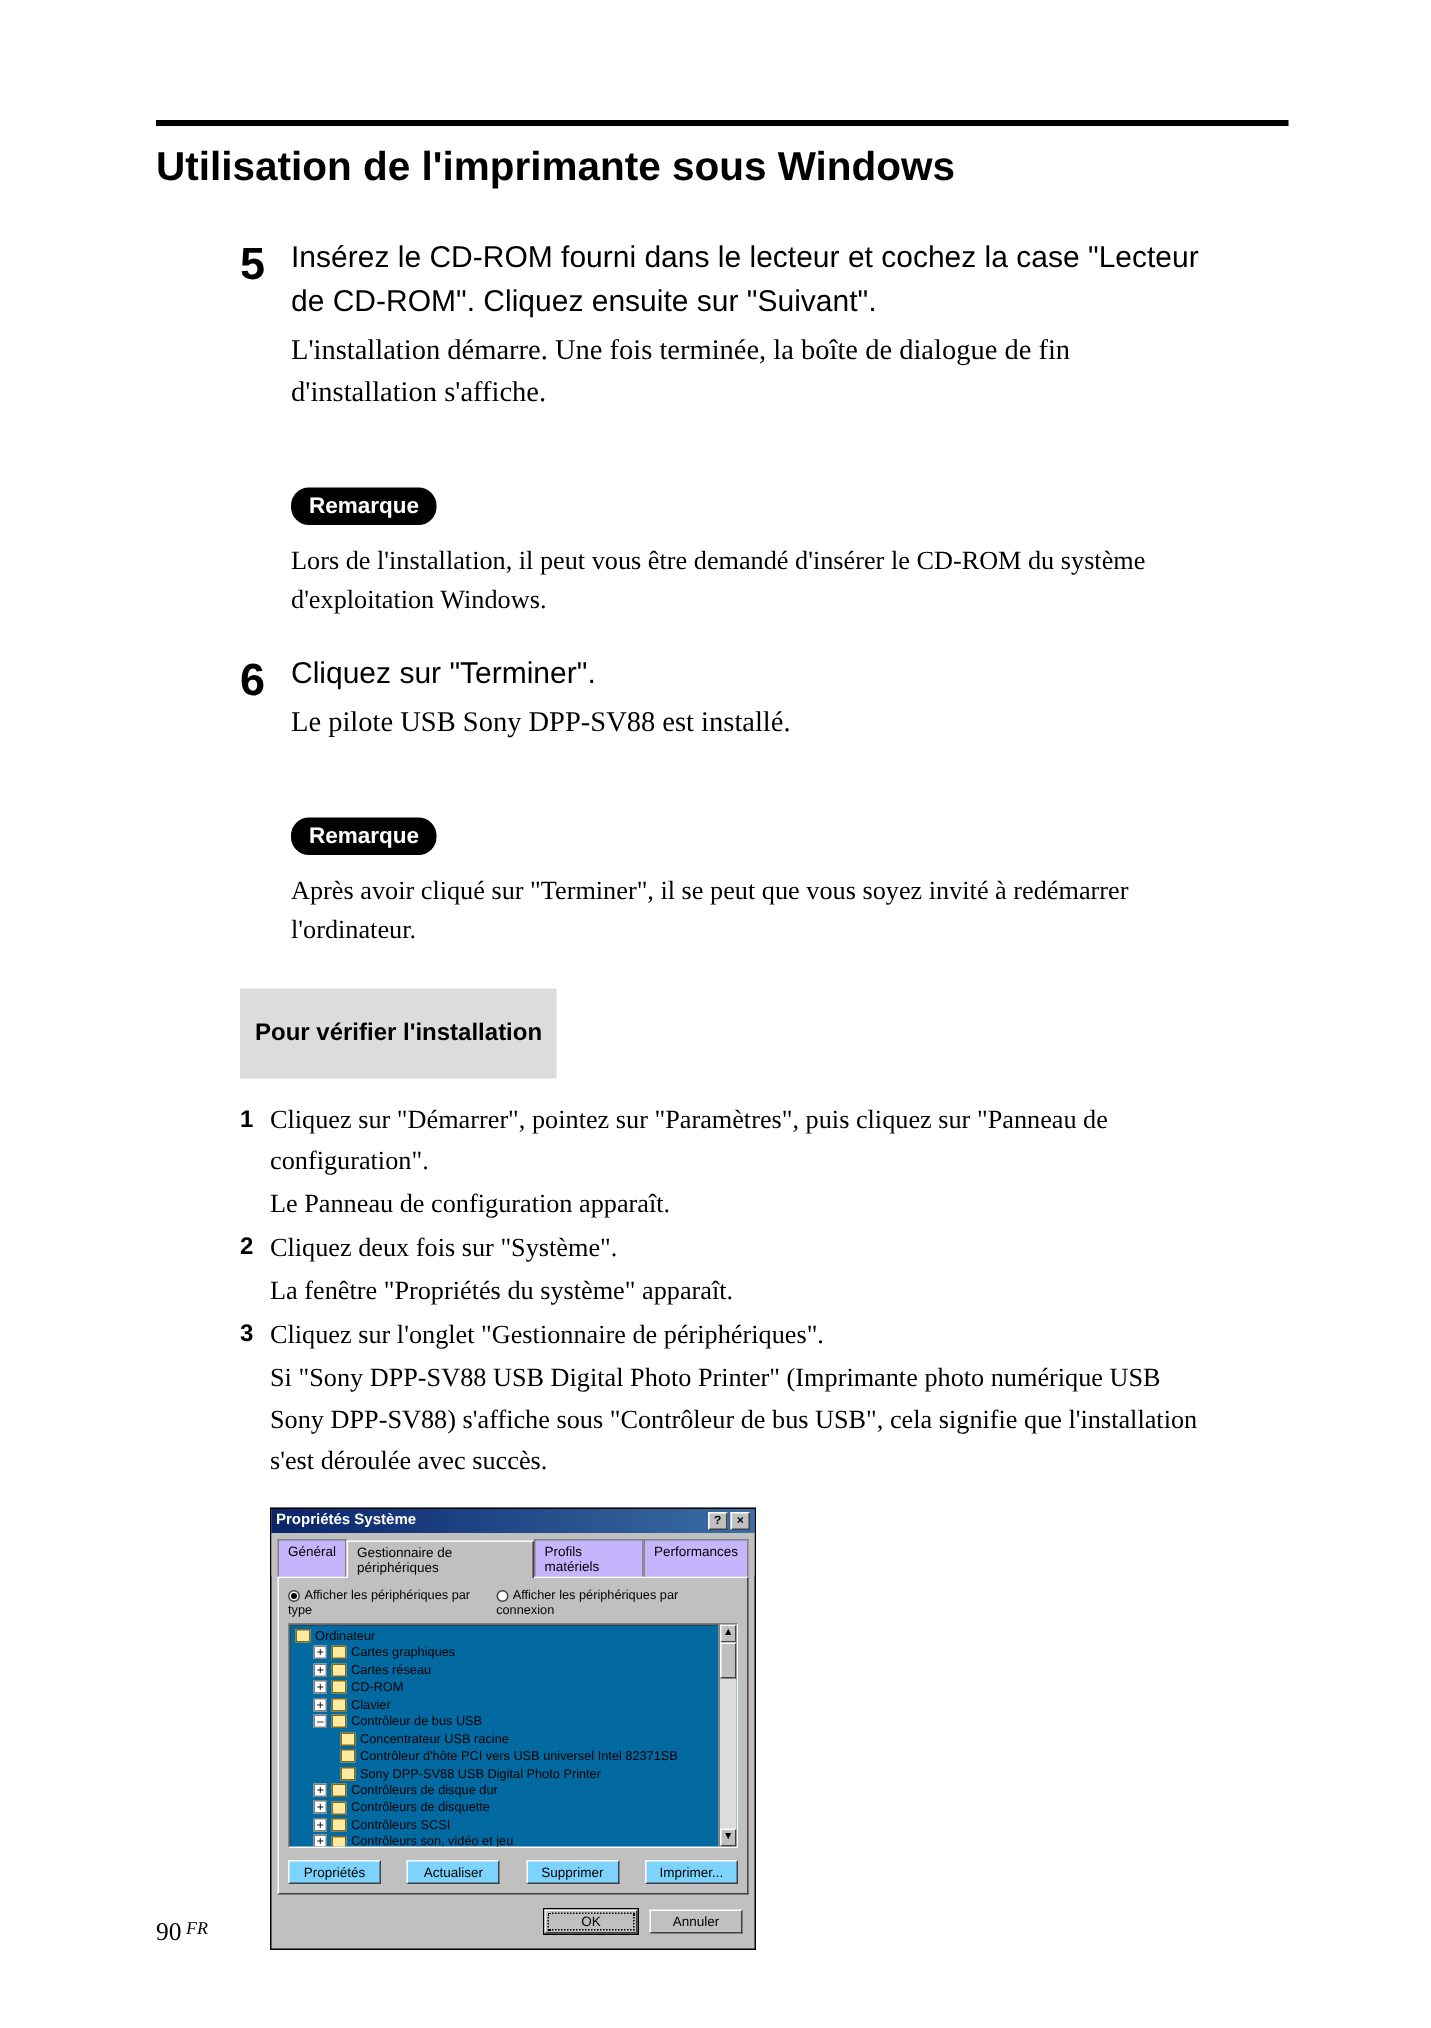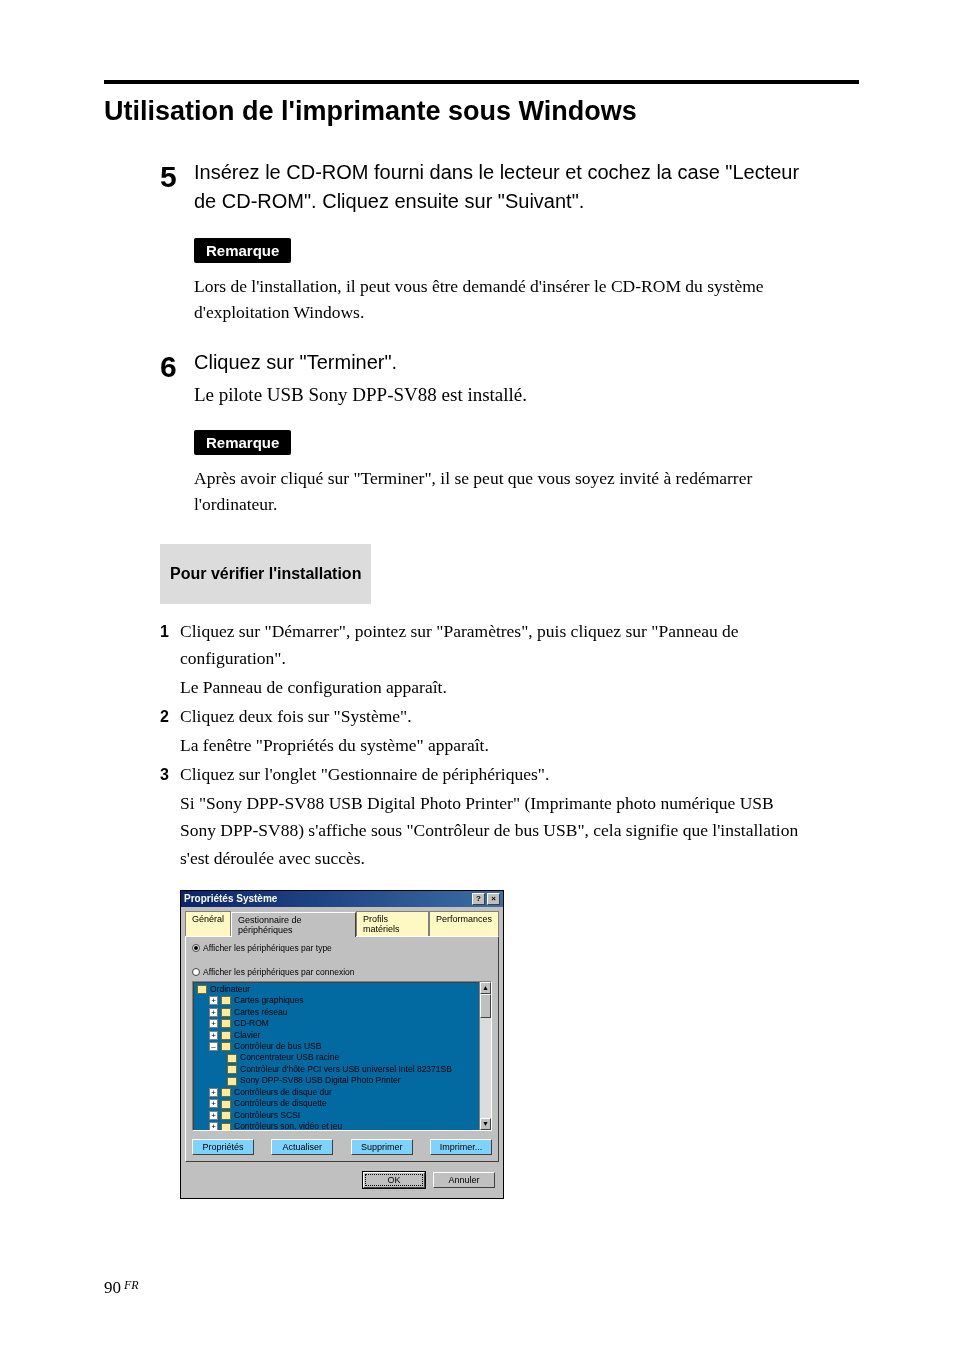--- a/index.html
+++ b/index.html
@@ -61,22 +61,22 @@
       margin-top: 4px;
     }
     .remarque-chip {
       display: inline-block;
       background: #000;
       color: #fff;
       font-family: Arial, Helvetica, sans-serif;
       font-weight: bold;
       font-size: 15px;
       padding: 4px 12px;
-      border-radius: 2px;
-      margin-top: 16px;
+      border-radius: 12px;
+      margin-top: 44px;
       margin-left: 34px;
       text-align: center;
     }
     .remarque-text {
       font-size: 17.5px;
       line-height: 1.5;
       margin-top: 10px;
       margin-left: 34px;
     }
     .step6 {
@@ -147,36 +147,36 @@
     .tabs {
       display: flex;
       padding: 4px 4px 0 4px;
       background: #c0c0c0;
       font-size: 9px;
     }
     .tab {
       padding: 2px 6px;
       border: 1px solid #808080;
       border-bottom: none;
-      background: #fef9c3;
+      background: #c4b5fd;
       margin-right: 0;
     }
     .tab.active {
       background: #c0c0c0;
       border-color: #fff #404040 #c0c0c0 #fff;
       position: relative; top: 1px;
     }
     .tabpanel {
       margin: 0 4px 4px 4px;
       border: 1px solid #fff;
       border-right-color: #404040; border-bottom-color: #404040;
       background: #c0c0c0;
       padding: 6px;
     }
-    .radios { display: flex; gap: 14px; margin-bottom: 4px; font-size: 8.5px; flex-direction: column; }
+    .radios { display: flex; margin-bottom: 4px; font-size: 8.5px; }
     .radio-dot { display: inline-block; width: 8px; height: 8px; border-radius: 50%; border: 1px solid #404040; background: #fff; margin-right: 3px; vertical-align: middle; position: relative; }
     .radio-dot.sel::after { content: ""; position: absolute; inset: 1px; border-radius: 50%; background: #000; }
     .tree {
       background: #0369a1;
       border: 1px solid #808080;
       border-right-color:#fff;border-bottom-color:#fff;
       box-shadow: inset 1px 1px #404040;
       height: 150px;
       overflow: hidden;
       position: relative;
@@ -214,20 +214,21 @@
 
 <div class="top-rule"></div>
 <div class="page-title">Utilisation de l'imprimante sous Windows</div>
 
 <div class="content">
 
   <div class="step">
     <div class="step-num">5</div>
     <div class="step-body">
       <div class="step-line1">Insérez le CD-ROM fourni dans le lecteur et cochez la case "Lecteur de CD-ROM".  Cliquez ensuite sur "Suivant".</div>
+      <div class="step-follow">L'installation démarre.  Une fois terminée, la boîte de dialogue de fin d'installation s'affiche.</div>
     </div>
   </div>
 
   <div class="remarque-chip">Remarque</div>
   <div class="remarque-text">Lors de l'installation, il peut vous être demandé d'insérer le CD-ROM du système d'exploitation Windows.</div>
 
   <div class="step step6">
     <div class="step-num">6</div>
     <div class="step-body">
       <div class="step-line1">Cliquez sur "Terminer".</div>

